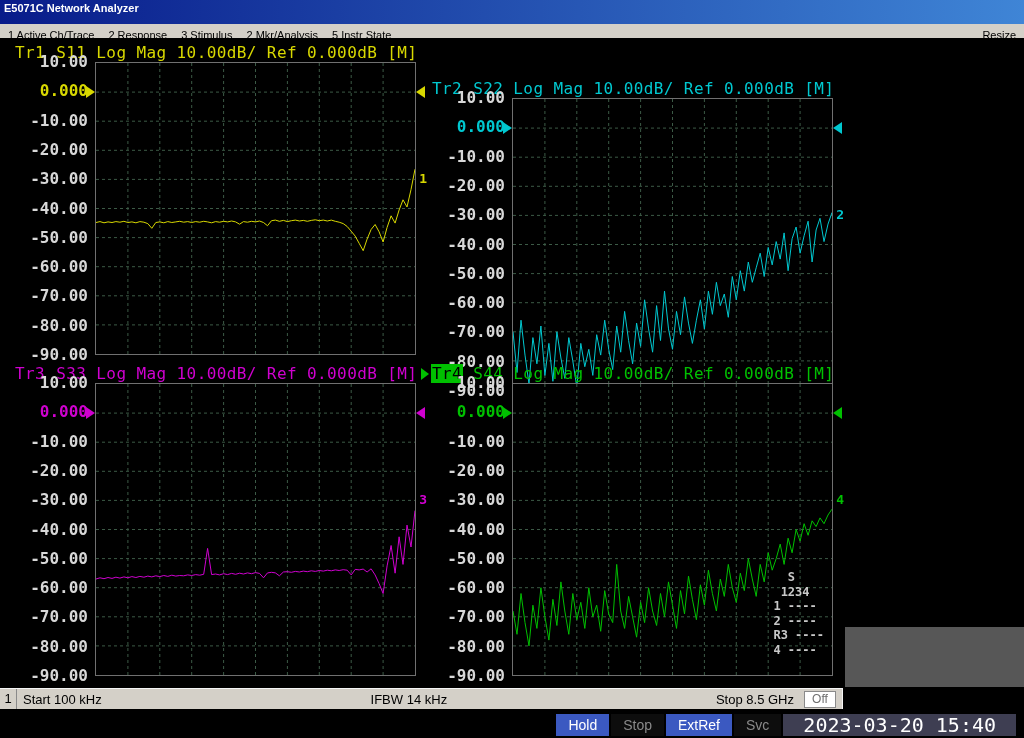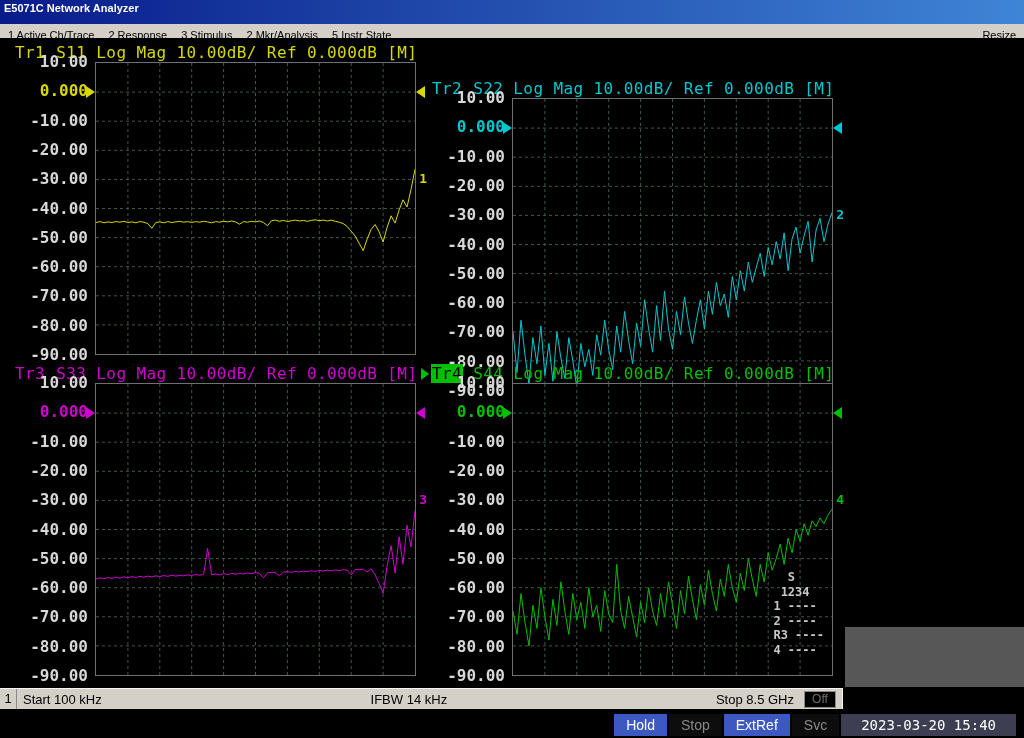--- a/index.html
+++ b/index.html
@@ -35,31 +35,31 @@
   .portlegend { position:absolute; right:8px; top:186px; font-family:"DejaVu Sans Mono",monospace;
     font-size:12px; line-height:14.5px; color:#c8c8c8; }
 
   .statusbar { position:absolute; left:0; top:650px; width:843px; height:21px; background:#d4d0c8;
     border-top:1px solid #f5f5f5; border-right:1px solid #f5f5f5; display:flex; align-items:center;
     font-size:13px; color:#000; }
   .chan { width:17px; text-align:center; border-right:1px solid #8a8a8a; height:100%; line-height:19px; }
   .sb-start { margin-left:6px; white-space:nowrap; }
   .sb-center { flex:1; text-align:center; white-space:nowrap; }
   .sb-stop { margin-right:10px; white-space:nowrap; }
-  .off-badge { width:32px; text-align:center; background:#000000; color:#6f6f6f;
+  .off-badge { width:32px; text-align:center; background:#ffffff; color:#6f6f6f;
     border:1px solid #8a8a8a; height:17px; line-height:15px; margin-right:6px; font-size:12px; }
 
   .graypanel { position:absolute; left:845px; top:589px; width:179px; height:60px; background:#575757; }
 
   .footer { position:absolute; left:0; top:712px; width:1024px; height:26px; background:#000;
     display:flex; justify-content:flex-end; align-items:center; gap:2px; padding-right:8px; }
   .seg { height:22px; line-height:22px; padding:0 12px; font-size:14px; white-space:nowrap; }
   .seg.blue { background:#3b59c1; color:#fff; }
   .seg.dark { background:#0d0d0d; color:#8a8a8a; }
-  .seg.time { background:#3e3e52; color:#fff; font-family:"DejaVu Sans Mono",monospace; font-size:14px; padding:0 20px; }
+  .seg.time { background:#3e3e52; color:#fff; font-family:"DejaVu Sans Mono",monospace; font-size:20px; padding:0 20px; }
 </style>
 </head>
 <body>
 
 <div class="window">
 
   <div class="titlebar">
     <span>E5071C Network Analyzer</span>
   </div>
 

